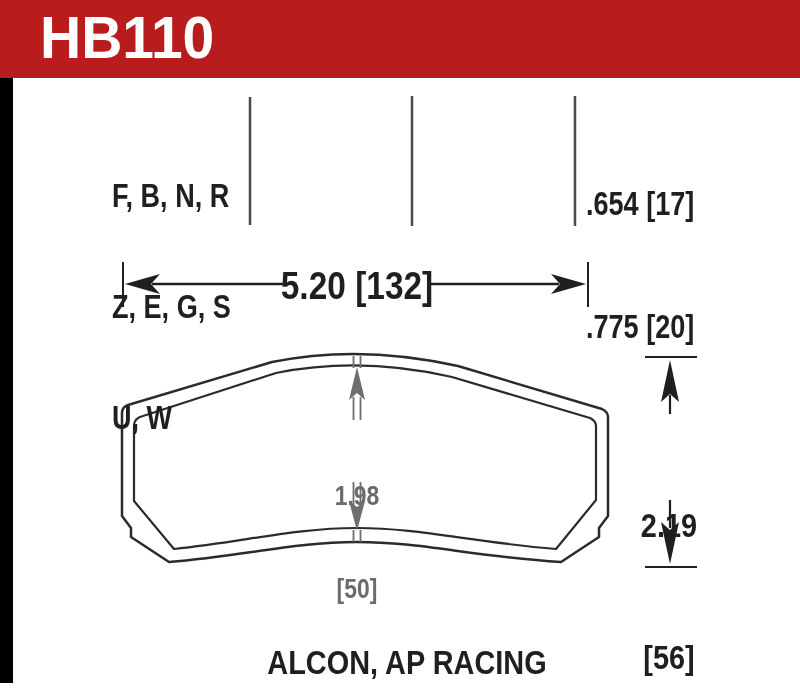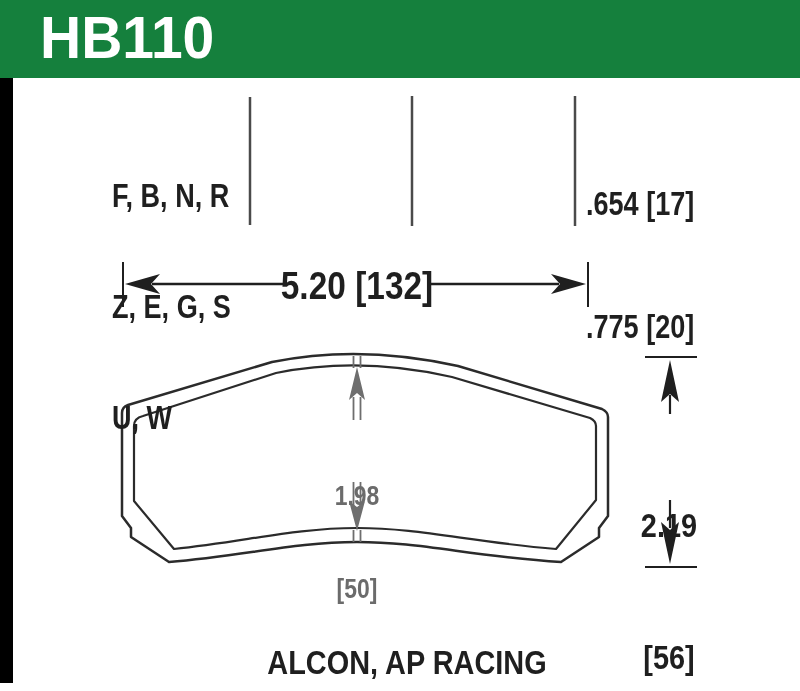--- a/index.html
+++ b/index.html
@@ -10,21 +10,21 @@
     height: 691px;
     background: #ffffff;
     overflow: hidden;
     font-family: "Liberation Sans", sans-serif;
     color: #1f1f1f;
   }
   .banner {
     position: absolute;
     left: 0; top: 0;
     width: 800px; height: 78px;
-    background: #15803d;
+    background: #b91c1c;
   }
   .banner .part-number {
     position: absolute;
     left: 40px; top: 0;
     line-height: 76px;
     font-size: 60px;
     font-weight: bold;
     color: #ffffff;
     letter-spacing: 0px;
     transform: scaleX(0.95);

